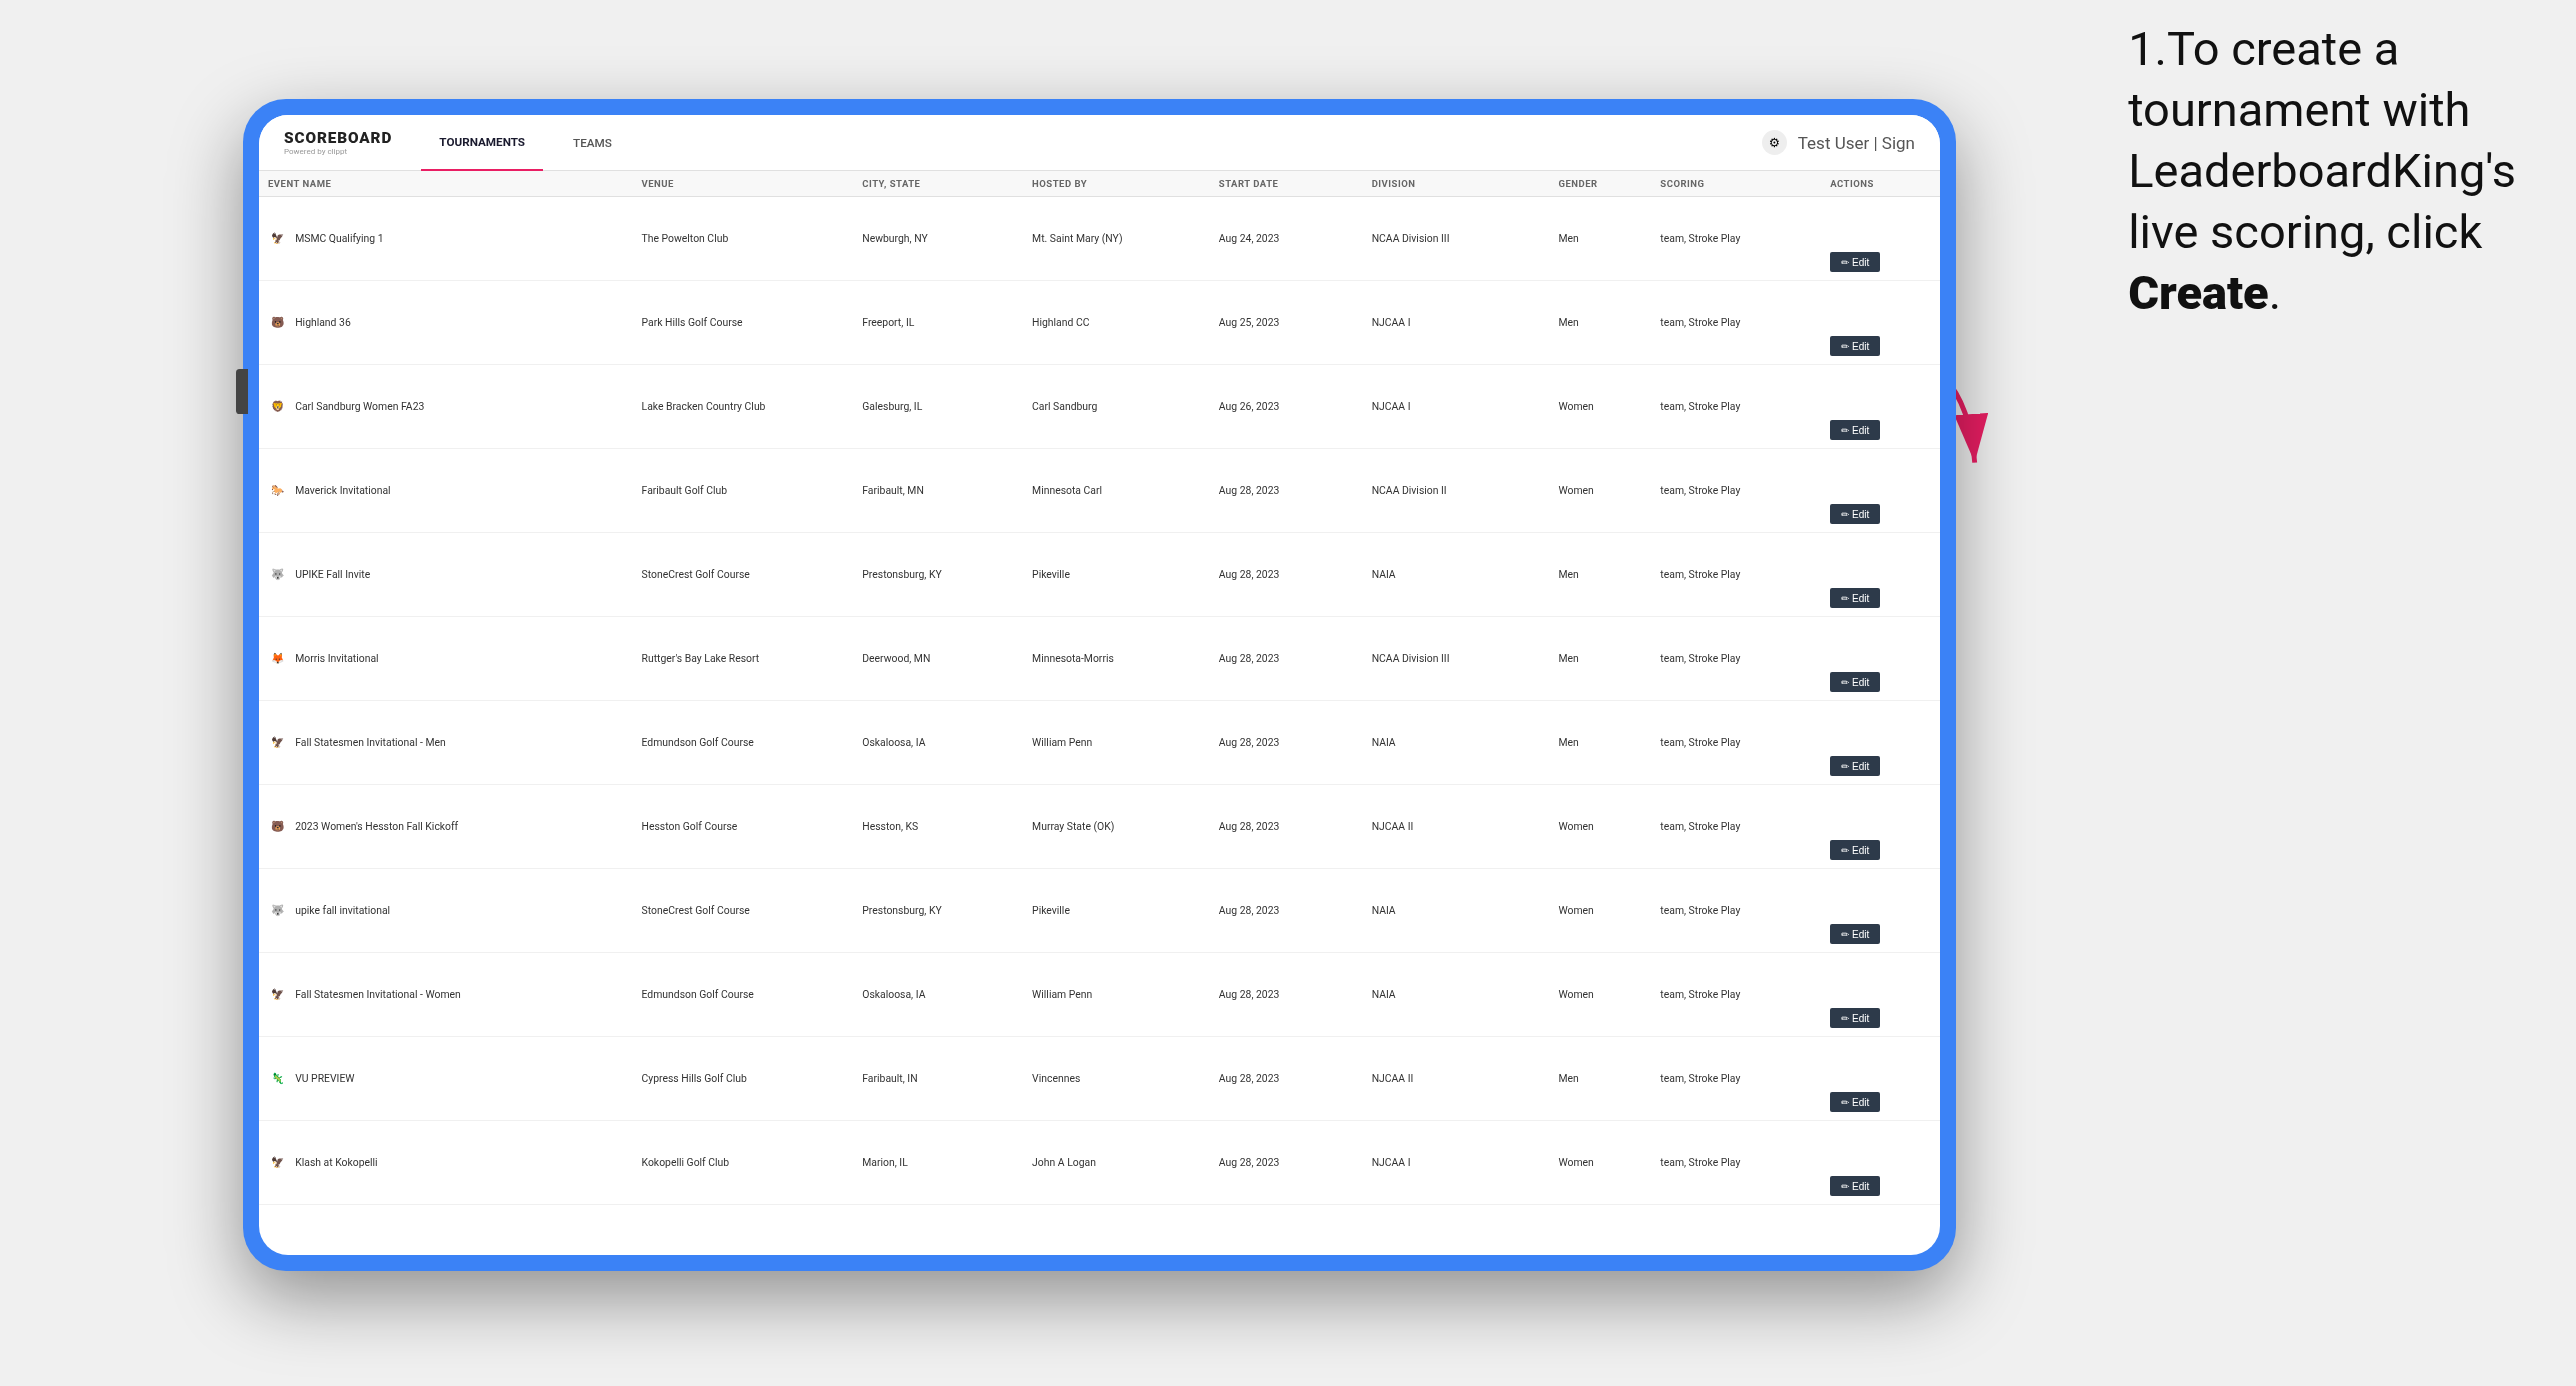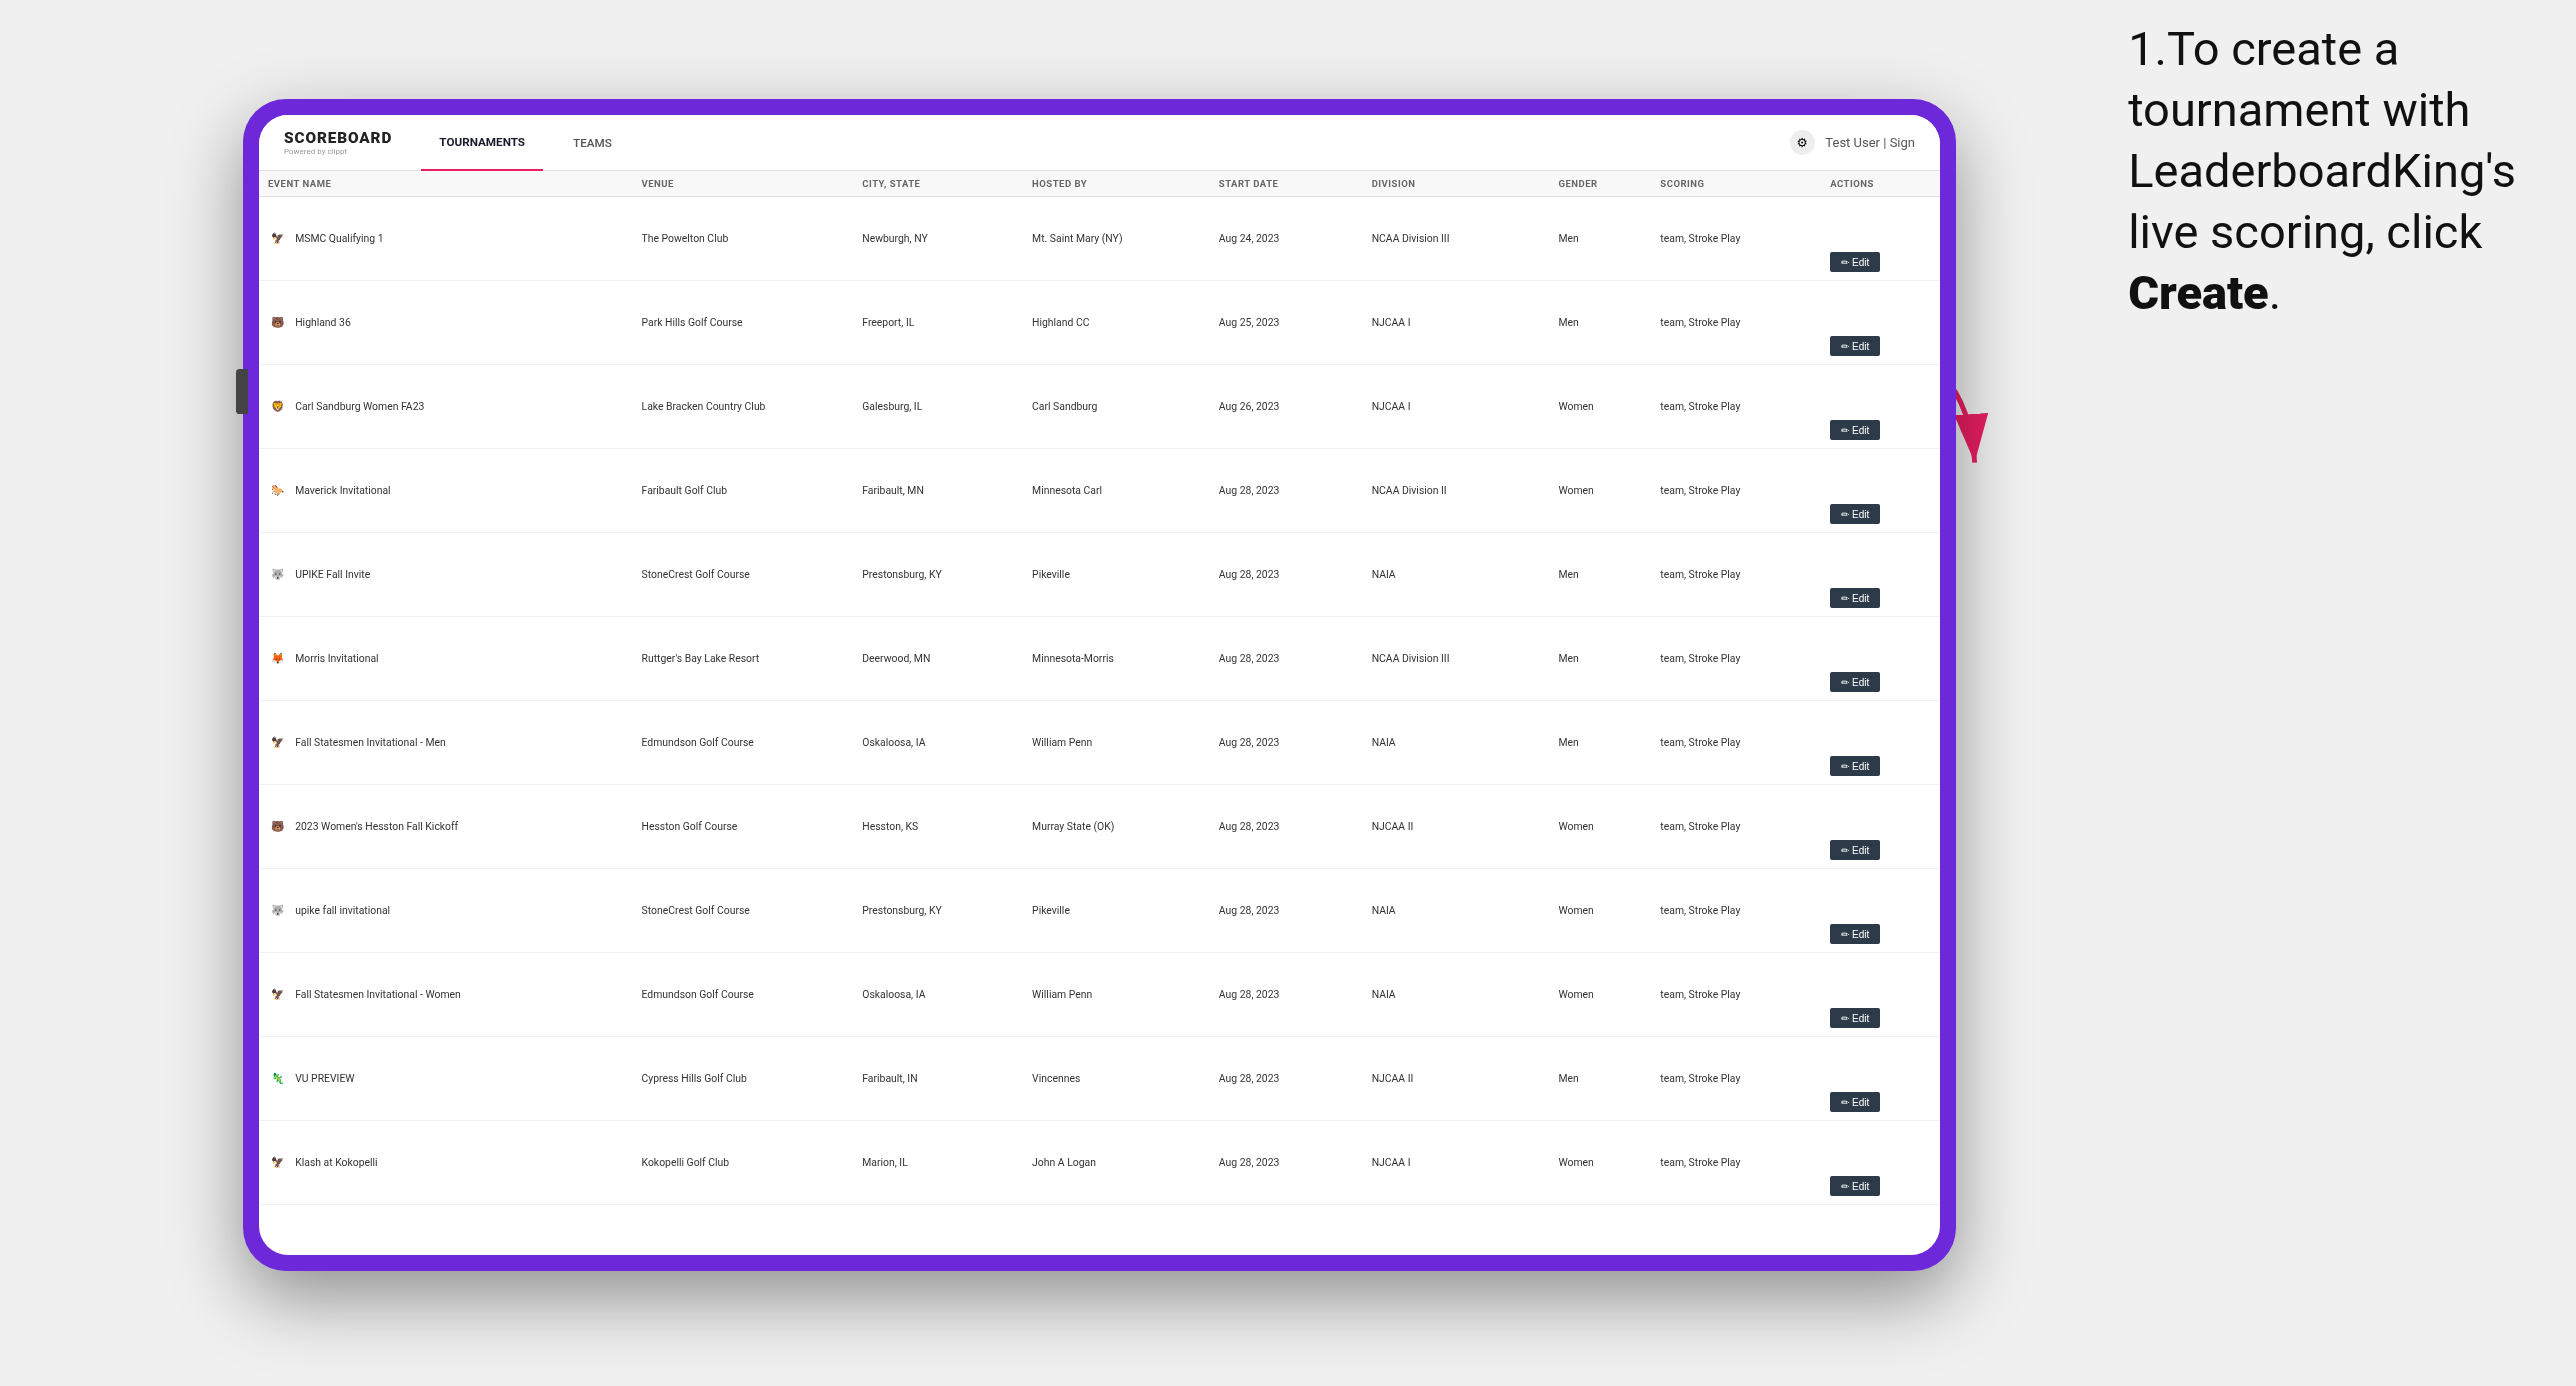--- a/index.html
+++ b/index.html
@@ -25,21 +25,21 @@
     }
     .annotation strong { font-weight: 900; }
 
     
     .tablet-frame {
       position: absolute;
       top: 99px;
       left: 243px;
       width: 1713px;
       height: 1172px;
-      background: #6d28d9;
+      background: #3b82f6;
       border-radius: 43px;
       box-shadow: 0 27px 72px rgba(0,0,0,0.4);
       padding: 16px;
     }
 
     .tablet-screen {
       width: 100%;
       height: 100%;
       background: #fff;
       border-radius: 29px;
@@ -111,21 +111,21 @@
       height: 25px;
       background: #eee;
       border-radius: 50%;
       display: flex;
       align-items: center;
       justify-content: center;
       font-size: 12.6px;
       cursor: pointer;
     }
     .user-text {
-      font-size: 13px;
+      font-size: 17px;
       color: #555;
     }
 
     
     .filter-bar {
       display: flex;
       align-items: center;
       padding: 12.6px 25px;
       gap: 9px;
       border-bottom: 0.9px solid #eee;

